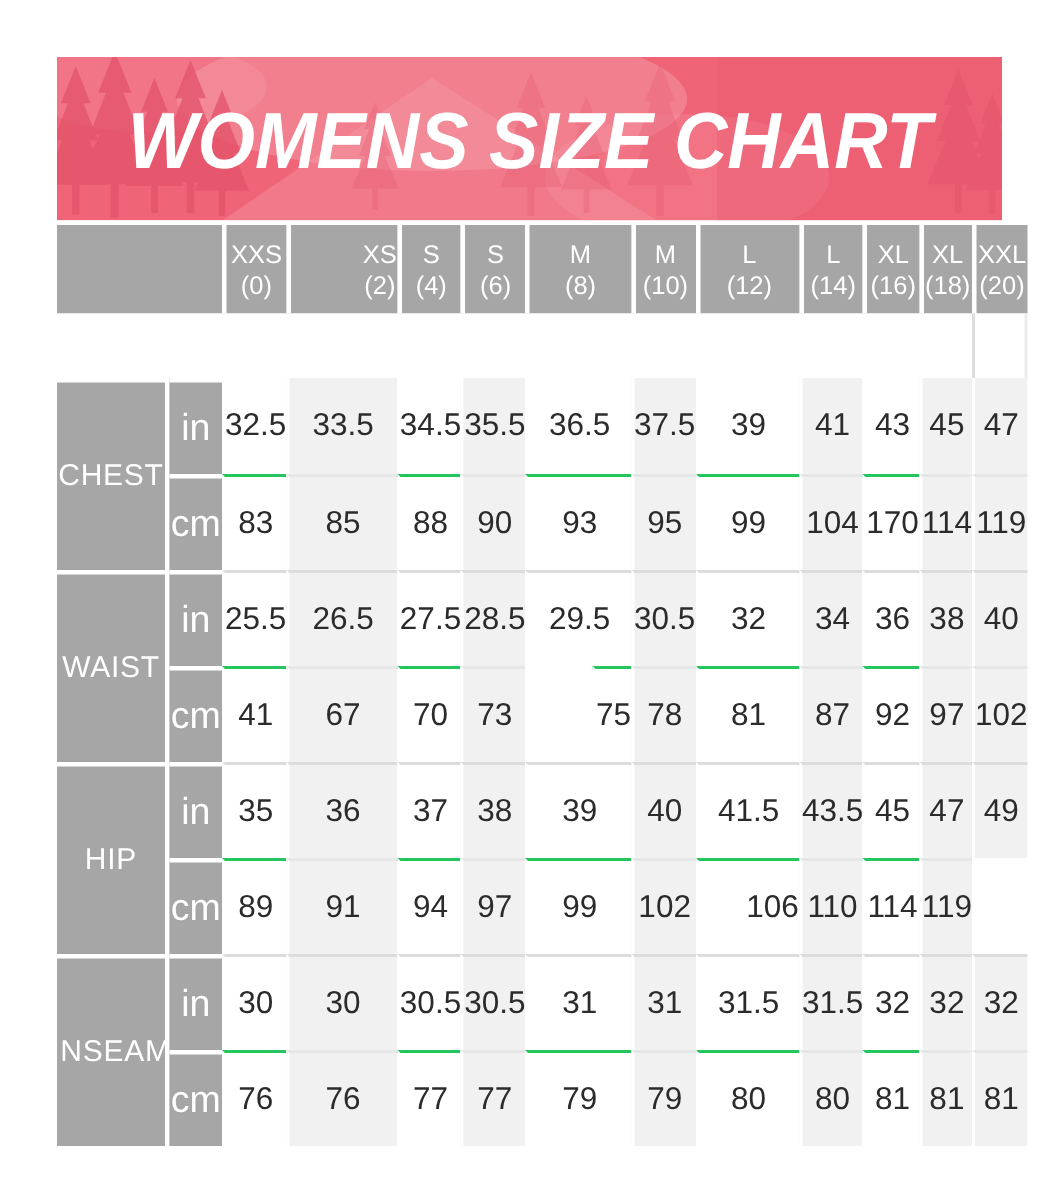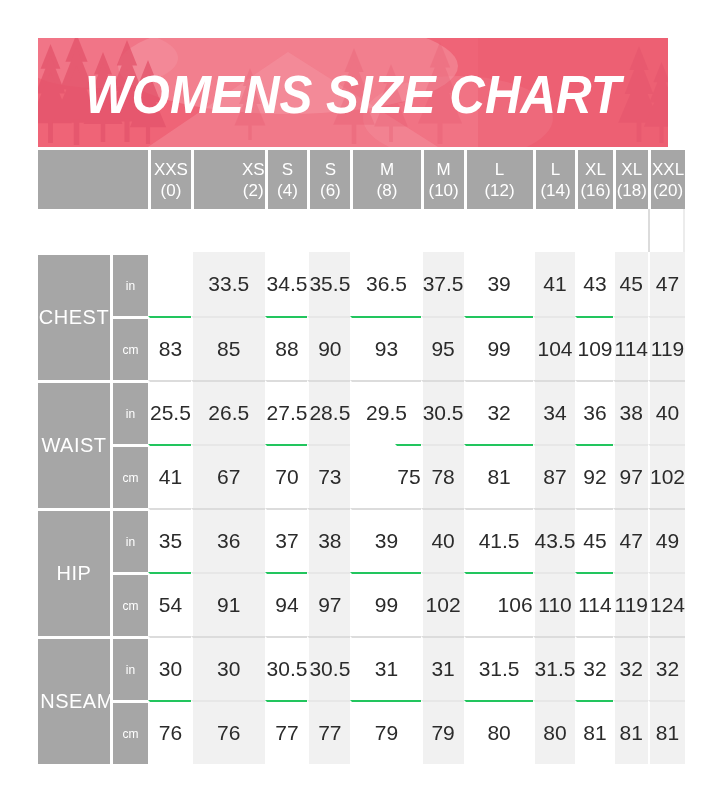--- a/index.html
+++ b/index.html
@@ -38,21 +38,21 @@
 
   .lbl {
     background:#a6a6a6; color:#ffffff;
     display:flex; align-items:center; justify-content:center;
     font-size:20px; letter-spacing:0.5px;
     border-top:3px solid #ffffff; border-right:3px solid #ffffff;
   }
   .unit {
     background:#a6a6a6; color:#ffffff;
     display:flex; align-items:center; justify-content:center;
-    font-size:12px; border-top:3px solid #ffffff;
+    font-size:25px; border-top:3px solid #ffffff;
   }
   .dc {
     background:#ffffff; color:#2b2b2b;
     display:flex; align-items:center; justify-content:center;
     font-size:21px; border-left:2px solid #ffffff;
   }
   .dc.alt { background:#f1f1f1; }
   .dc.row-cm { border-top:2px solid #22c55e;text-align:center; }
   .dc.row-cm.alt { border-top-color:#e7e7e7; }
   .dc.group-top { border-top:2px solid #dcdcdc; }
@@ -142,40 +142,41 @@
         <span>(18)</span>
       </div>
       <div class="hc" style="grid-area: 1 / 13;">
         <span>XXL</span>
         <span>(20)</span>
       </div>
       <div class="sp-a" style="grid-area: 2 / 1 / auto / 13;"></div>
       <div class="sp-b" style="grid-area: 2 / 13;"></div>
       <div class="lbl" style="grid-area: 3 / 1 / span 2;">CHEST</div>
       <div class="unit" style="grid-area: 3 / 2;">in</div>
+      <div class="dc" style="grid-area: 3 / 3;">32.5</div>
       <div class="dc alt" style="grid-area: 3 / 4;">33.5</div>
       <div class="dc" style="grid-area: 3 / 5;">34.5</div>
       <div class="dc alt" style="grid-area: 3 / 6;">35.5</div>
       <div class="dc" style="grid-area: 3 / 7;">36.5</div>
       <div class="dc alt" style="grid-area: 3 / 8;">37.5</div>
       <div class="dc" style="grid-area: 3 / 9;">39</div>
       <div class="dc alt" style="grid-area: 3 / 10;">41</div>
       <div class="dc" style="grid-area: 3 / 11;">43</div>
       <div class="dc alt" style="grid-area: 3 / 12;">45</div>
       <div class="dc alt" style="grid-area: 3 / 13;">47</div>
       <div class="unit" style="grid-area: 4 / 2;">cm</div>
       <div class="dc row-cm" style="grid-area: 4 / 3;">83</div>
       <div class="dc alt row-cm" style="grid-area: 4 / 4;">85</div>
       <div class="dc row-cm" style="grid-area: 4 / 5;">88</div>
       <div class="dc alt row-cm" style="grid-area: 4 / 6;">90</div>
       <div class="dc row-cm" style="grid-area: 4 / 7;">93</div>
       <div class="dc alt row-cm" style="grid-area: 4 / 8;">95</div>
       <div class="dc row-cm" style="grid-area: 4 / 9;">99</div>
       <div class="dc alt row-cm" style="grid-area: 4 / 10;">104</div>
-      <div class="dc row-cm" style="grid-area: 4 / 11;">109</div>
+      <div class="dc row-cm" style="grid-area: 4 / 11;">170</div>
       <div class="dc alt row-cm" style="grid-area: 4 / 12;">114</div>
       <div class="dc alt row-cm" style="grid-area: 4 / 13;">119</div>
       <div class="lbl" style="grid-area: 5 / 1 / span 2;">WAIST</div>
       <div class="unit" style="grid-area: 5 / 2;">in</div>
       <div class="dc group-top" style="grid-area: 5 / 3;">25.5</div>
       <div class="dc alt group-top" style="grid-area: 5 / 4;">26.5</div>
       <div class="dc group-top" style="grid-area: 5 / 5;">27.5</div>
       <div class="dc alt group-top" style="grid-area: 5 / 6;">28.5</div>
       <div class="dc group-top" style="grid-area: 5 / 7;">29.5</div>
       <div class="dc alt group-top" style="grid-area: 5 / 8;">30.5</div>
@@ -203,31 +204,30 @@
       <div class="dc group-top" style="grid-area: 7 / 5;">37</div>
       <div class="dc alt group-top" style="grid-area: 7 / 6;">38</div>
       <div class="dc group-top" style="grid-area: 7 / 7;">39</div>
       <div class="dc alt group-top" style="grid-area: 7 / 8;">40</div>
       <div class="dc group-top" style="grid-area: 7 / 9;">41.5</div>
       <div class="dc alt group-top" style="grid-area: 7 / 10;">43.5</div>
       <div class="dc group-top" style="grid-area: 7 / 11;">45</div>
       <div class="dc alt group-top" style="grid-area: 7 / 12;">47</div>
       <div class="dc alt group-top" style="grid-area: 7 / 13;">49</div>
       <div class="unit" style="grid-area: 8 / 2;">cm</div>
-      <div class="dc row-cm" style="grid-area: 8 / 3;">54</div>
+      <div class="dc row-cm" style="grid-area: 8 / 3;">89</div>
       <div class="dc alt row-cm" style="grid-area: 8 / 4;">91</div>
       <div class="dc row-cm" style="grid-area: 8 / 5;">94</div>
       <div class="dc alt row-cm" style="grid-area: 8 / 6;">97</div>
       <div class="dc row-cm" style="grid-area: 8 / 7;">99</div>
       <div class="dc alt row-cm" style="grid-area: 8 / 8;">102</div>
       <div class="dc row-cm" style="grid-area: 8 / 9; padding-left: 32px;">106</div>
       <div class="dc alt row-cm" style="grid-area: 8 / 10;">110</div>
       <div class="dc row-cm" style="grid-area: 8 / 11;">114</div>
       <div class="dc alt row-cm" style="grid-area: 8 / 12;">119</div>
-      <div class="dc alt row-cm" style="grid-area: 8 / 13;">124</div>
       <div class="lbl" style="grid-area: 9 / 1 / span 2;">INSEAM</div>
       <div class="unit" style="grid-area: 9 / 2;">in</div>
       <div class="dc group-top" style="grid-area: 9 / 3;">30</div>
       <div class="dc alt group-top" style="grid-area: 9 / 4;">30</div>
       <div class="dc group-top" style="grid-area: 9 / 5;">30.5</div>
       <div class="dc alt group-top" style="grid-area: 9 / 6;">30.5</div>
       <div class="dc group-top" style="grid-area: 9 / 7;">31</div>
       <div class="dc alt group-top" style="grid-area: 9 / 8;">31</div>
       <div class="dc group-top" style="grid-area: 9 / 9;">31.5</div>
       <div class="dc alt group-top" style="grid-area: 9 / 10;">31.5</div>

